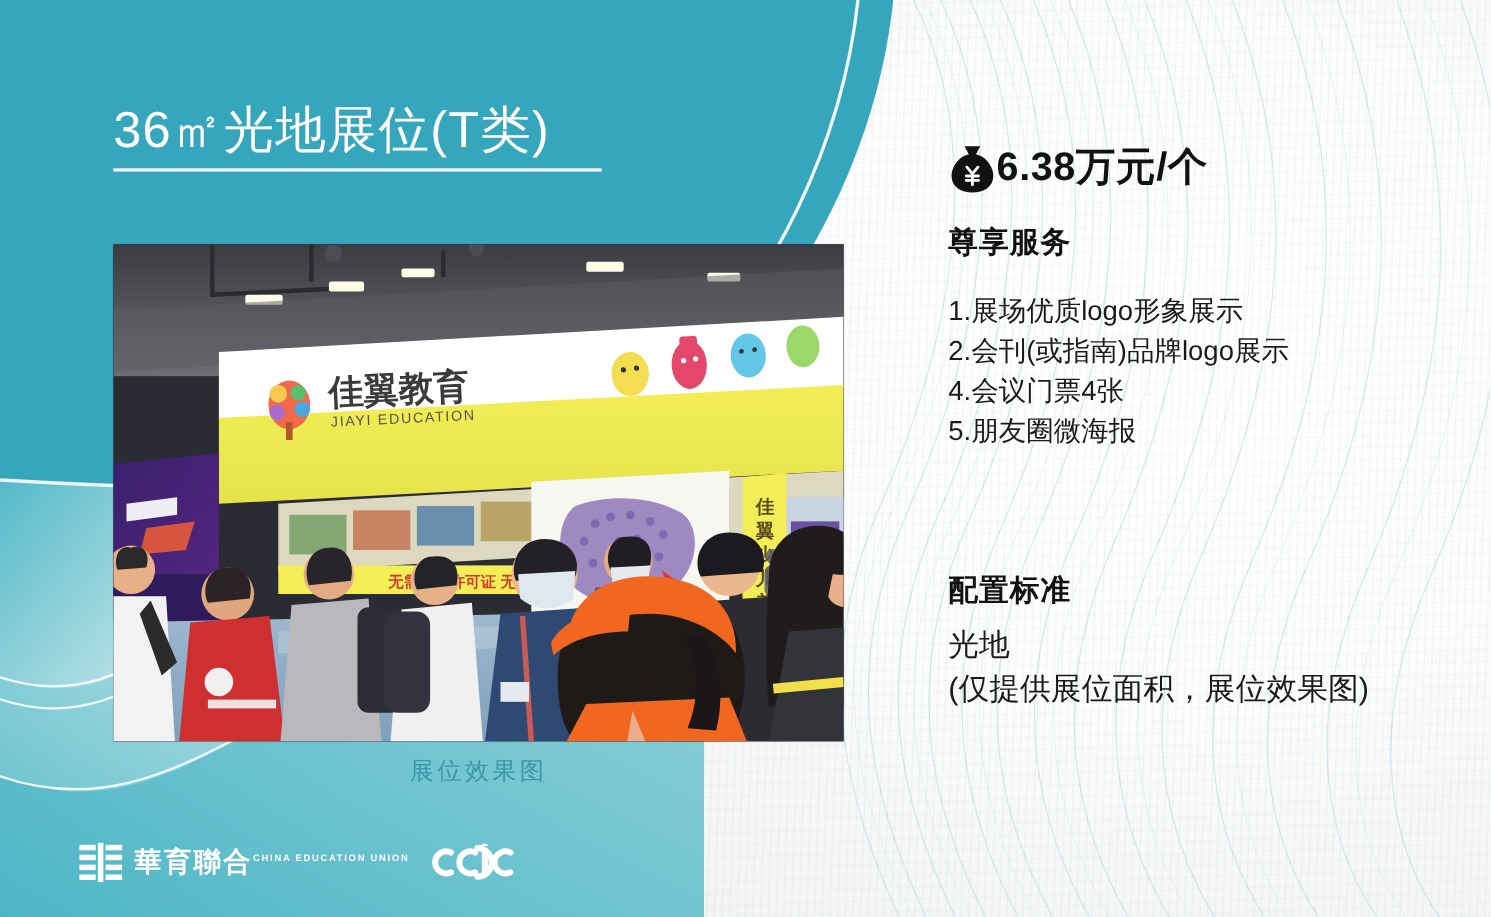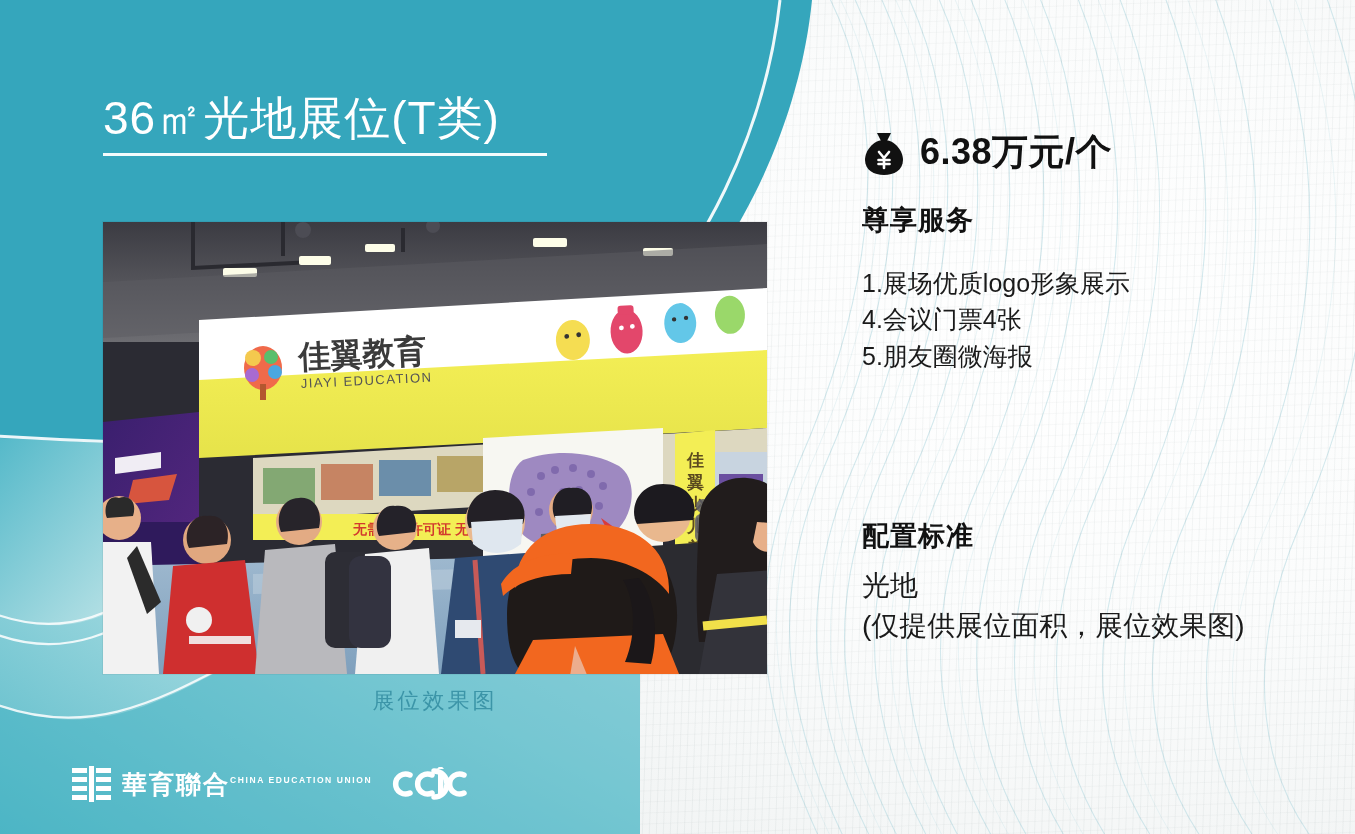--- a/index.html
+++ b/index.html
@@ -59,21 +59,21 @@
   }
   .photo-caption {
     position:absolute; left:103px; top:686px; width:664px;
     text-align:center; color:#3c95a8; font-size:22px; letter-spacing:3px;
   }
 
   
   .right-col { position:absolute; left:862px; top:0; width:470px; height:834px; }
 
   .price-row {
-    position:absolute; top:128px; left:0; display:flex; align-items:center; gap:14px;
+    position:absolute; top:128px; left:0; display:flex; align-items:center; 
   }
   .price-text { font-size:36px; font-weight:bold; color:#111; letter-spacing:.5px; }
 
   .sect-head {
     font-size:27px; font-weight:bold; color:#111; letter-spacing:1px;
   }
   .services-head { position:absolute; top:202px; left:0; }
   .services-list { position:absolute; top:265px; left:0; width:430px; }
   .services-list li {
     list-style:none; font-size:25px; color:#1a1a1a; line-height:1.45;
@@ -399,20 +399,21 @@
           <path d="M16.5 34 L27.5 34"></path>
         </g>
       </svg>
       <span class="price-text">6.38万元/个</span>
     </div>
 
     <div class="sect-head services-head">尊享服务</div>
 
     <ul class="services-list">
       <li>1.展场优质logo形象展示</li>
+      <li>2.会刊(或指南)品牌logo展示</li>
       <li>4.会议门票4张</li>
       <li>5.朋友圈微海报</li>
     </ul>
 
     <div class="sect-head config-head">配置标准</div>
 
     <div class="config-lines">
       <div>光地</div>
       <div>(仅提供展位面积，展位效果图)</div>
     </div>

